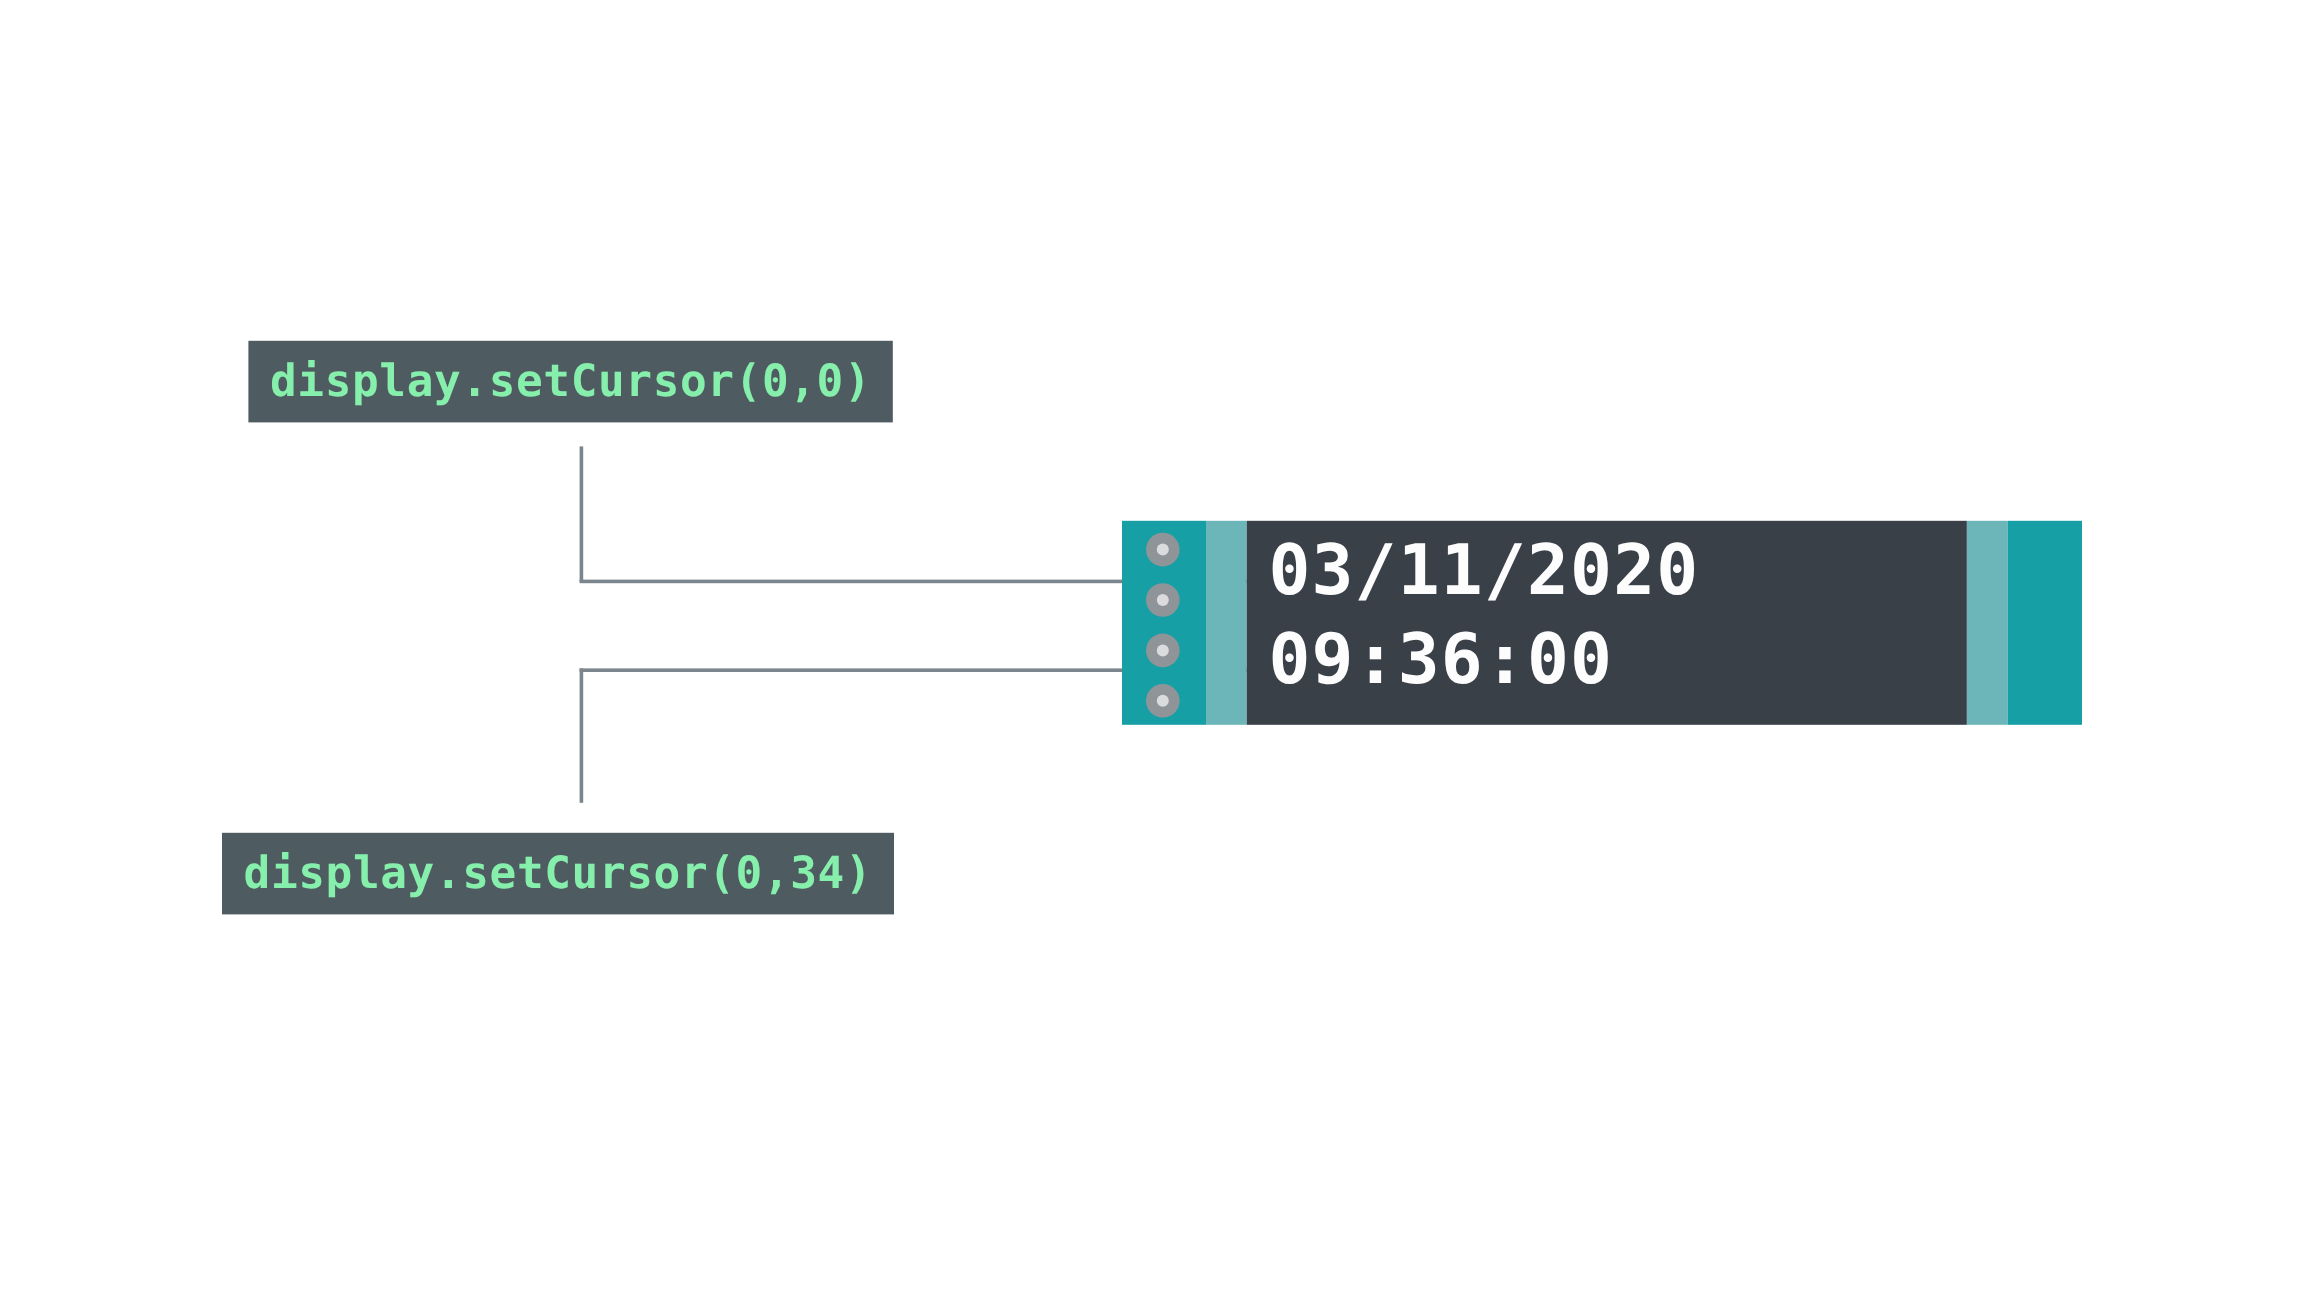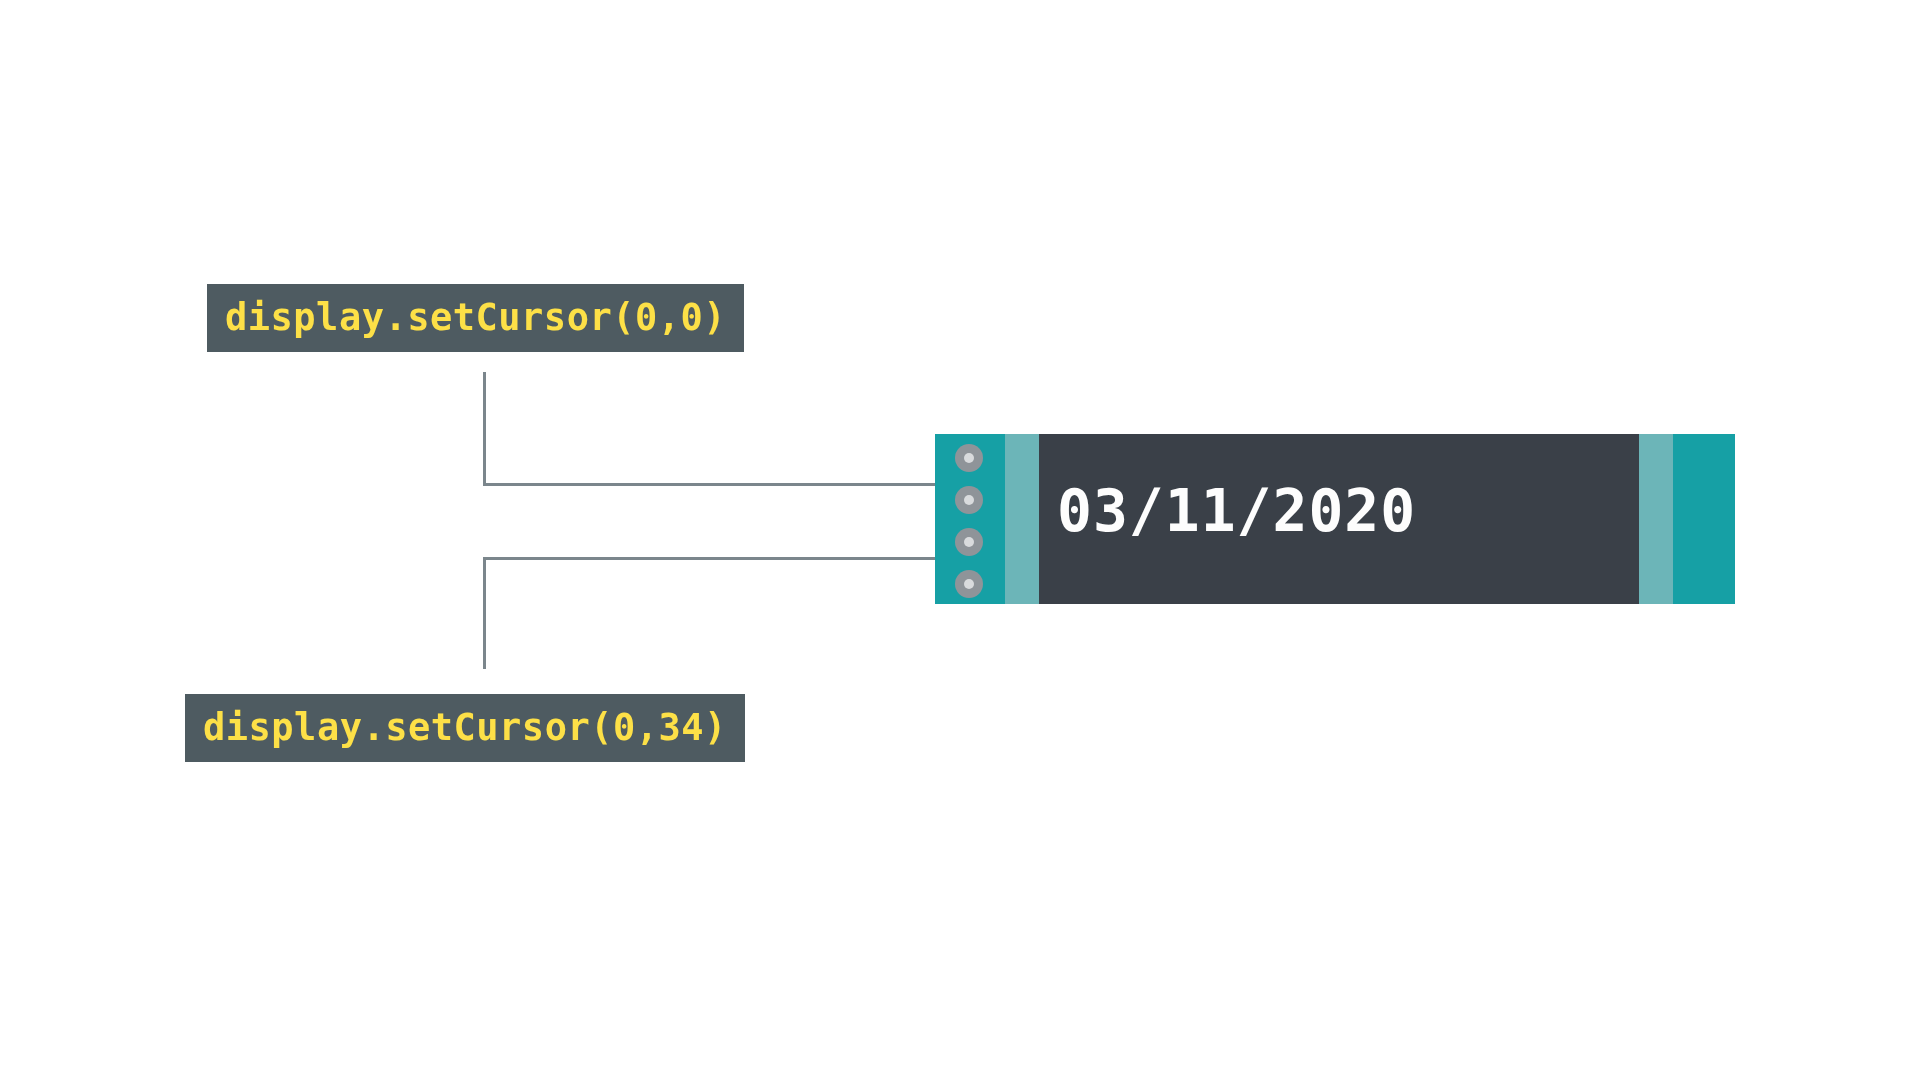--- a/index.html
+++ b/index.html
@@ -22,21 +22,21 @@
     top: 0;
     width: 1920px;
     height: 1080px;
     background: #ffffff;
   }
 
   
   .callout {
     position: absolute;
     background: #4e5b61;
-    color: #fde047;
+    color: #86efac;
     font-family: "DejaVu Sans Mono", "Liberation Mono", monospace;
     font-weight: 700;
     font-size: 37px;
     letter-spacing: 0.5px;
     line-height: 68px;
     height: 68px;
     white-space: nowrap;
     box-sizing: border-box;
     padding: 0 18px;
   }
@@ -190,21 +190,22 @@
     <div class="pcb-strip-main">
       <div class="screw" id="screw-1"></div>
       <div class="screw" id="screw-2"></div>
       <div class="screw" id="screw-3"></div>
       <div class="screw" id="screw-4"></div>
     </div>
 
     <div class="pcb-strip-light"></div>
 
     <div class="lcd-screen">
-      <div class="lcd-text" style="top:4px;margin-top:36px;">03/11/2020</div>
+      <div class="lcd-text" style="top:4px;">03/11/2020</div>
+      <div class="lcd-text" style="top:78px;">09:36:00</div>
     </div>
 
     <div class="pcb-strip-light-right"></div>
 
     <div class="pcb-strip-main-right"></div>
 
   </div>
 
 </div>
 

